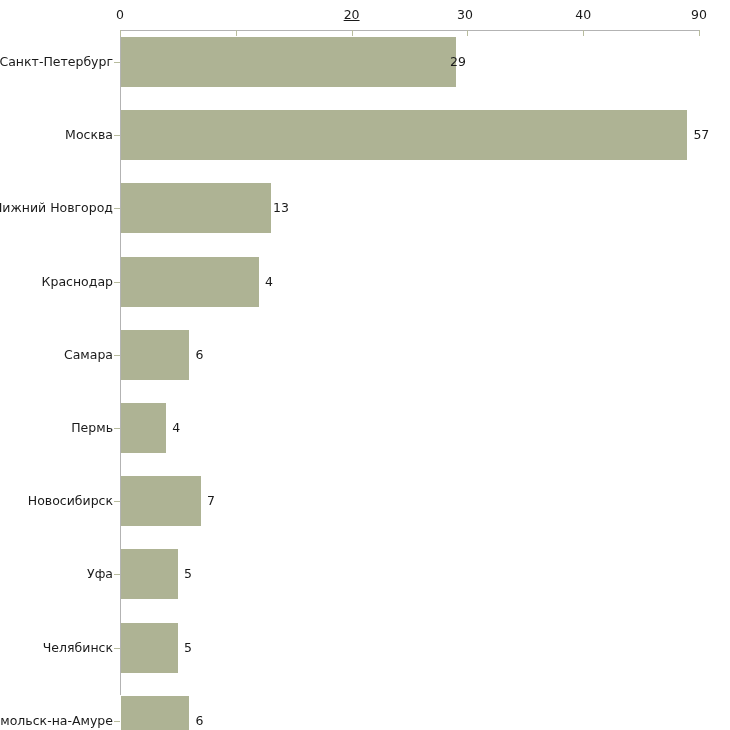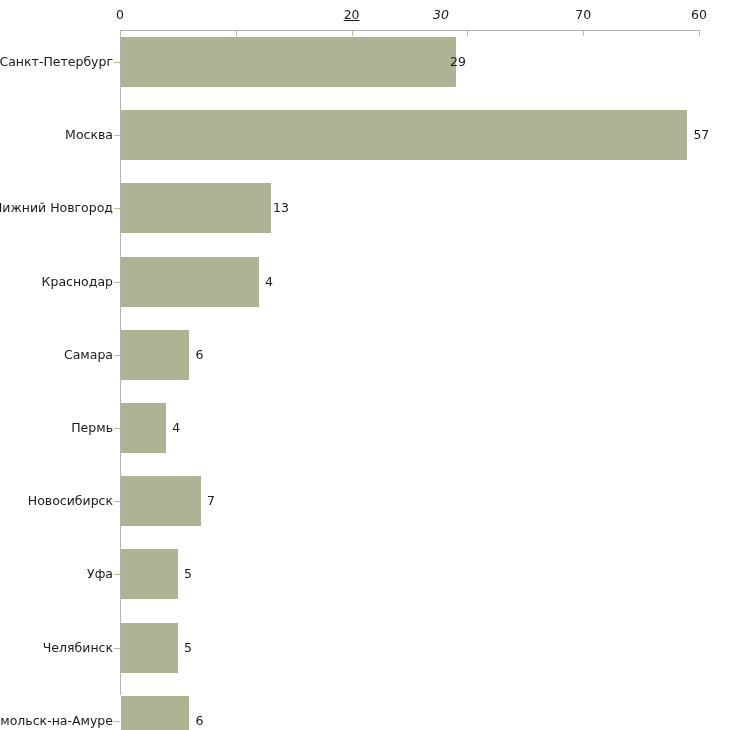--- a/index.html
+++ b/index.html
@@ -105,25 +105,25 @@
   <div class="y-axis-line"></div>
 
   <div id="xticks-layer">
       <div class="xtick" style="left: 120px;"></div>
       <div class="xtick-label" style="left: 120px;">0</div>
       <div class="xtick" style="left: 235.8px;"></div>
       <div class="xtick-label" style="left: 235.8px; margin-top: 35px;">10</div>
       <div class="xtick" style="left: 351.6px;"></div>
       <div class="xtick-label" style="left: 351.6px; text-decoration: underline;">20</div>
       <div class="xtick" style="left: 467.4px;"></div>
-      <div class="xtick-label" style="left: 441px; font-style: italic;">30</div>
+      <div class="xtick-label" style="left: 465px;">30</div>
       <div class="xtick" style="left: 583.2px;"></div>
-      <div class="xtick-label" style="left: 583.2px;">70</div>
+      <div class="xtick-label" style="left: 583.2px;">40</div>
       <div class="xtick" style="left: 699px;"></div>
-      <div class="xtick-label" style="left: 699px;">60</div>
+      <div class="xtick-label" style="left: 699px;">90</div>
     </div>
   <div id="yticks-layer">
       <div class="ytick" style="top: 62px;"></div>
       <div class="ytick" style="top: 135px;"></div>
       <div class="ytick" style="top: 208px;"></div>
       <div class="ytick" style="top: 282px;"></div>
       <div class="ytick" style="top: 355px;"></div>
       <div class="ytick" style="top: 428px;"></div>
       <div class="ytick" style="top: 501px;"></div>
       <div class="ytick" style="top: 574px;"></div>

